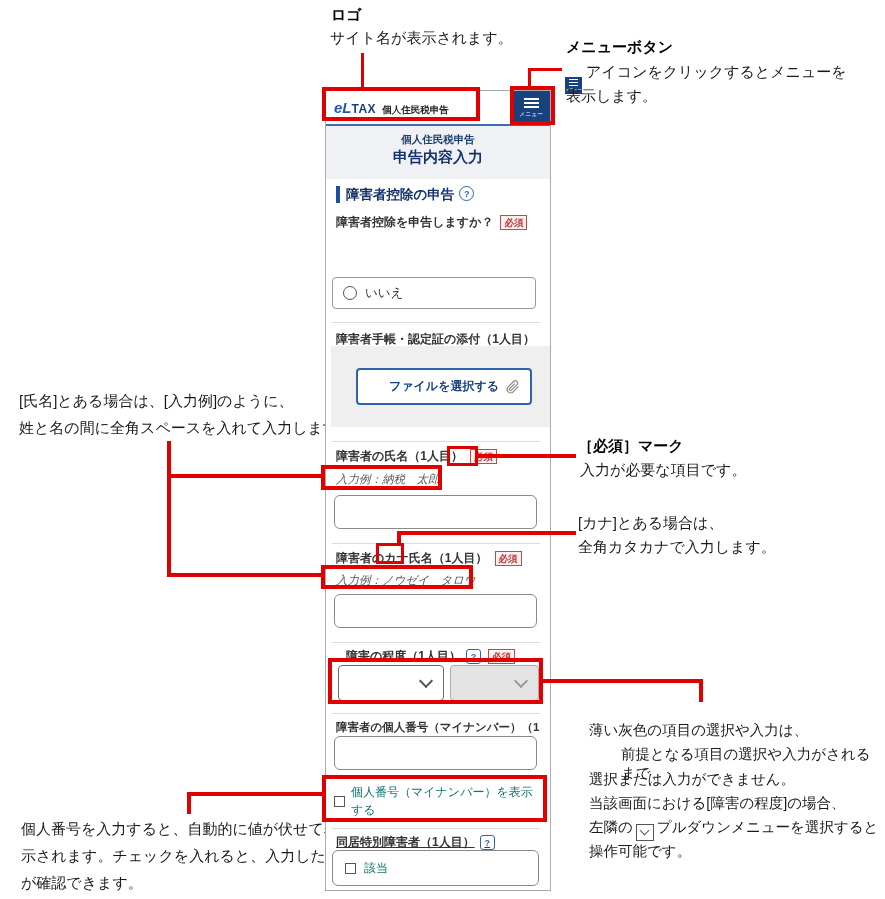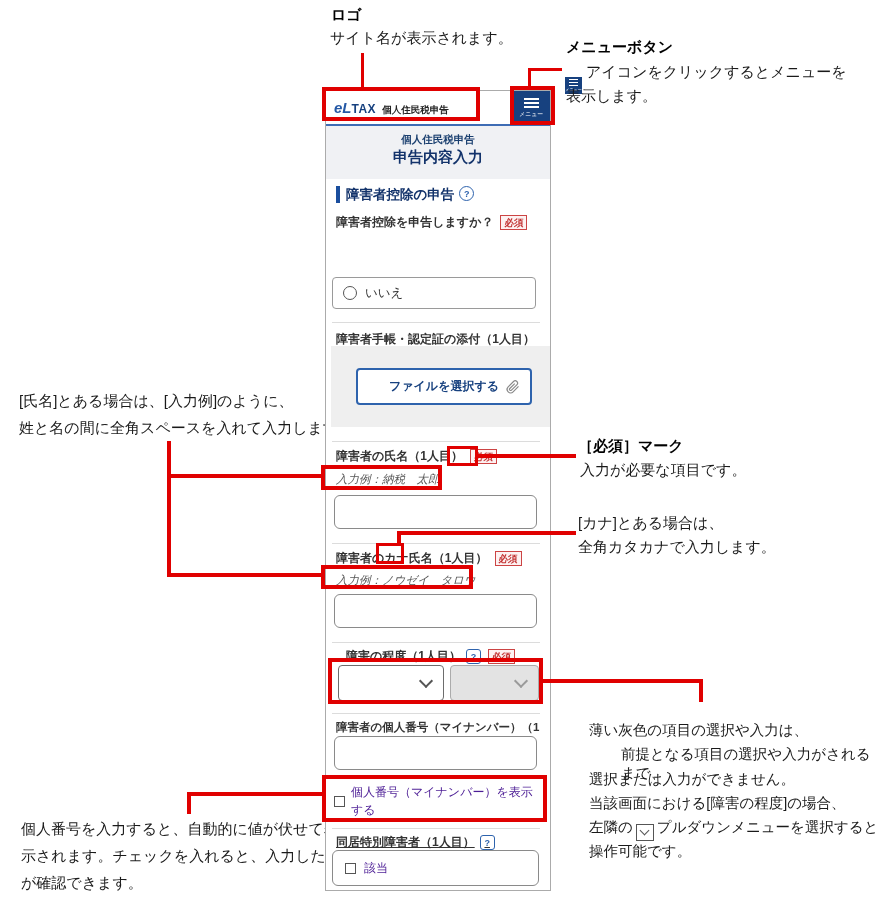--- a/index.html
+++ b/index.html
@@ -64,21 +64,21 @@
   .t-input{position:absolute;left:8px;width:203px;height:34px;border:1px solid #8a8a8a;border-radius:6px;
     box-sizing:border-box;background:#fff;font-size:13px;padding:0 8px;}
   .dd{position:absolute;top:574px;height:36px;border-radius:4px;box-sizing:border-box;display:flex;
     align-items:center;justify-content:flex-end;cursor:pointer;}
   .dd-active{border:1px solid #6d6d6d;background:#fff;}
   .dd-disabled{border:1px solid #ababab;background:#e3e3e3;}
   .chev{width:8px;height:8px;border-right:2px solid #555;border-bottom:2px solid #555;
     transform:rotate(45deg);margin-right:12px;margin-top:-4px;}
   .chev.dim{border-color:#9a9a9a;}
   .checkbox{width:11px;height:11px;border:1.5px solid #555;background:#fff;box-sizing:border-box;}
-  .chk-text{font-size:12px;color:#4c1d95;line-height:18px;}
+  .chk-text{font-size:12px;color:#0f766e;line-height:18px;}
   .cohabit-box{position:absolute;left:6px;top:759px;width:207px;height:36px;border:1px solid #8a8a8a;
     border-radius:6px;box-sizing:border-box;display:flex;align-items:center;}
   
   .mini-menu{display:inline-flex;flex-direction:column;align-items:center;justify-content:center;
     width:17px;height:17px;background:#17417f;vertical-align:-3px;margin-right:4px;gap:1.5px;}
   .mini-menu .mbar{width:9px;height:1.5px;background:#fff;}
   .mini-menu .mtxt{font-size:4px;color:#fff;line-height:4px;}
   .mini-dd{display:inline-flex;align-items:center;justify-content:center;width:16px;height:15px;
     border:1px solid #555;background:#fff;vertical-align:-2px;margin:0 3px;}
   .mini-dd .c2{width:6px;height:6px;border-right:1.5px solid #555;border-bottom:1.5px solid #555;

